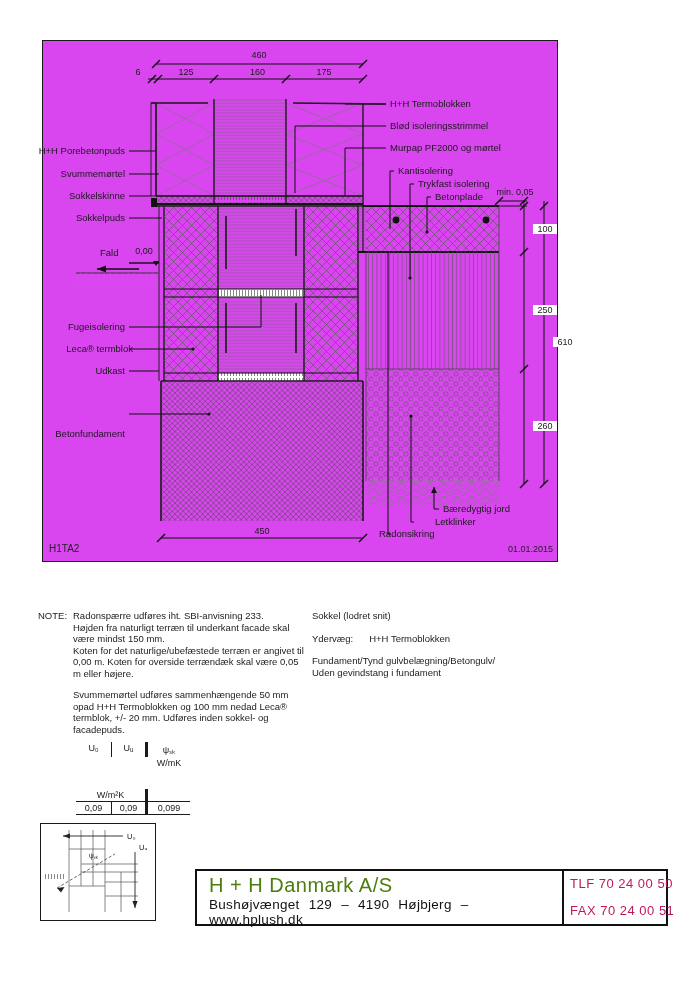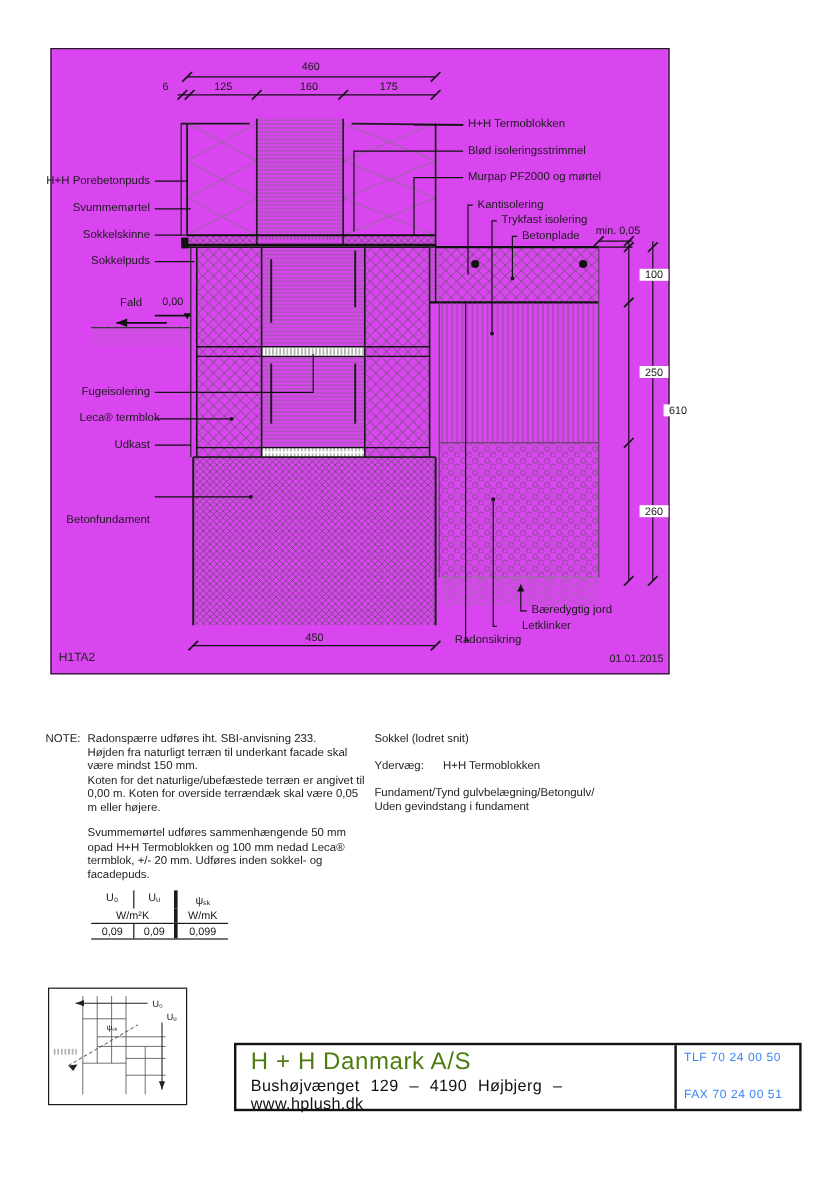--- a/index.html
+++ b/index.html
@@ -27,33 +27,33 @@
   .info .row2 .val { margin-left:16px; }
 
   
   .utable { position:absolute; left:76px; top:742px; font-size:9px; color:#1a1a1a; }
   .utable .r { display:flex; }
   .utable .c { text-align:center; padding:1px 0; }
   .c1 { width:36px; } .c2 { width:36px; } .c3 { width:42px; }
   .bdr-thin { border-right:1px solid #1a1a1a; }
   .bdr-thick { border-right:3px solid #1a1a1a; }
   .u-units { border-bottom:1.6px solid #1a1a1a; }
-  .u-units .c12 { width:72px; text-align:center; padding:1px 0; }
+  .u-units .c12 { width:72px; text-align:center; padding:1px 0;margin-top:32px; }
   .u-vals { border-bottom:1.4px solid #1a1a1a; }
 
   
   .mini { position:absolute; left:40px; top:823px; width:116px; height:98px; border:1.6px solid #1a1a1a; background:#fff; }
 
   
   .footer { position:absolute; left:195px; top:869px; width:473px; height:57px; border:2px solid #111; display:flex; }
   .f-left { flex:1; padding:3px 0 3px 12px; display:flex; flex-direction:column; justify-content:space-between; }
   .f-company { font-size:20px; color:#4d7c0f; letter-spacing:0.5px; }
   .f-address { font-size:13.5px; color:#111; word-spacing:5px; letter-spacing:0.3px; padding-bottom:1px; }
   .f-right { width:104px; border-left:2px solid #111; display:flex; flex-direction:column; justify-content:space-between; padding:5px 4px 6px 6px; }
-  .f-tel { font-size:10px; color:#3b82f6; white-space:nowrap; letter-spacing:0.5px; }
+  .f-tel { font-size:13px; color:#be185d; white-space:nowrap; letter-spacing:0.5px; }
 </style>
 </head>
 <body>
 
 <div class="page">
 
   <div class="sheet">
     <svg width="516" height="522" viewBox="0 0 516 522">
       <defs>
         <pattern id="xh" width="9" height="9" patternUnits="userSpaceOnUse">

